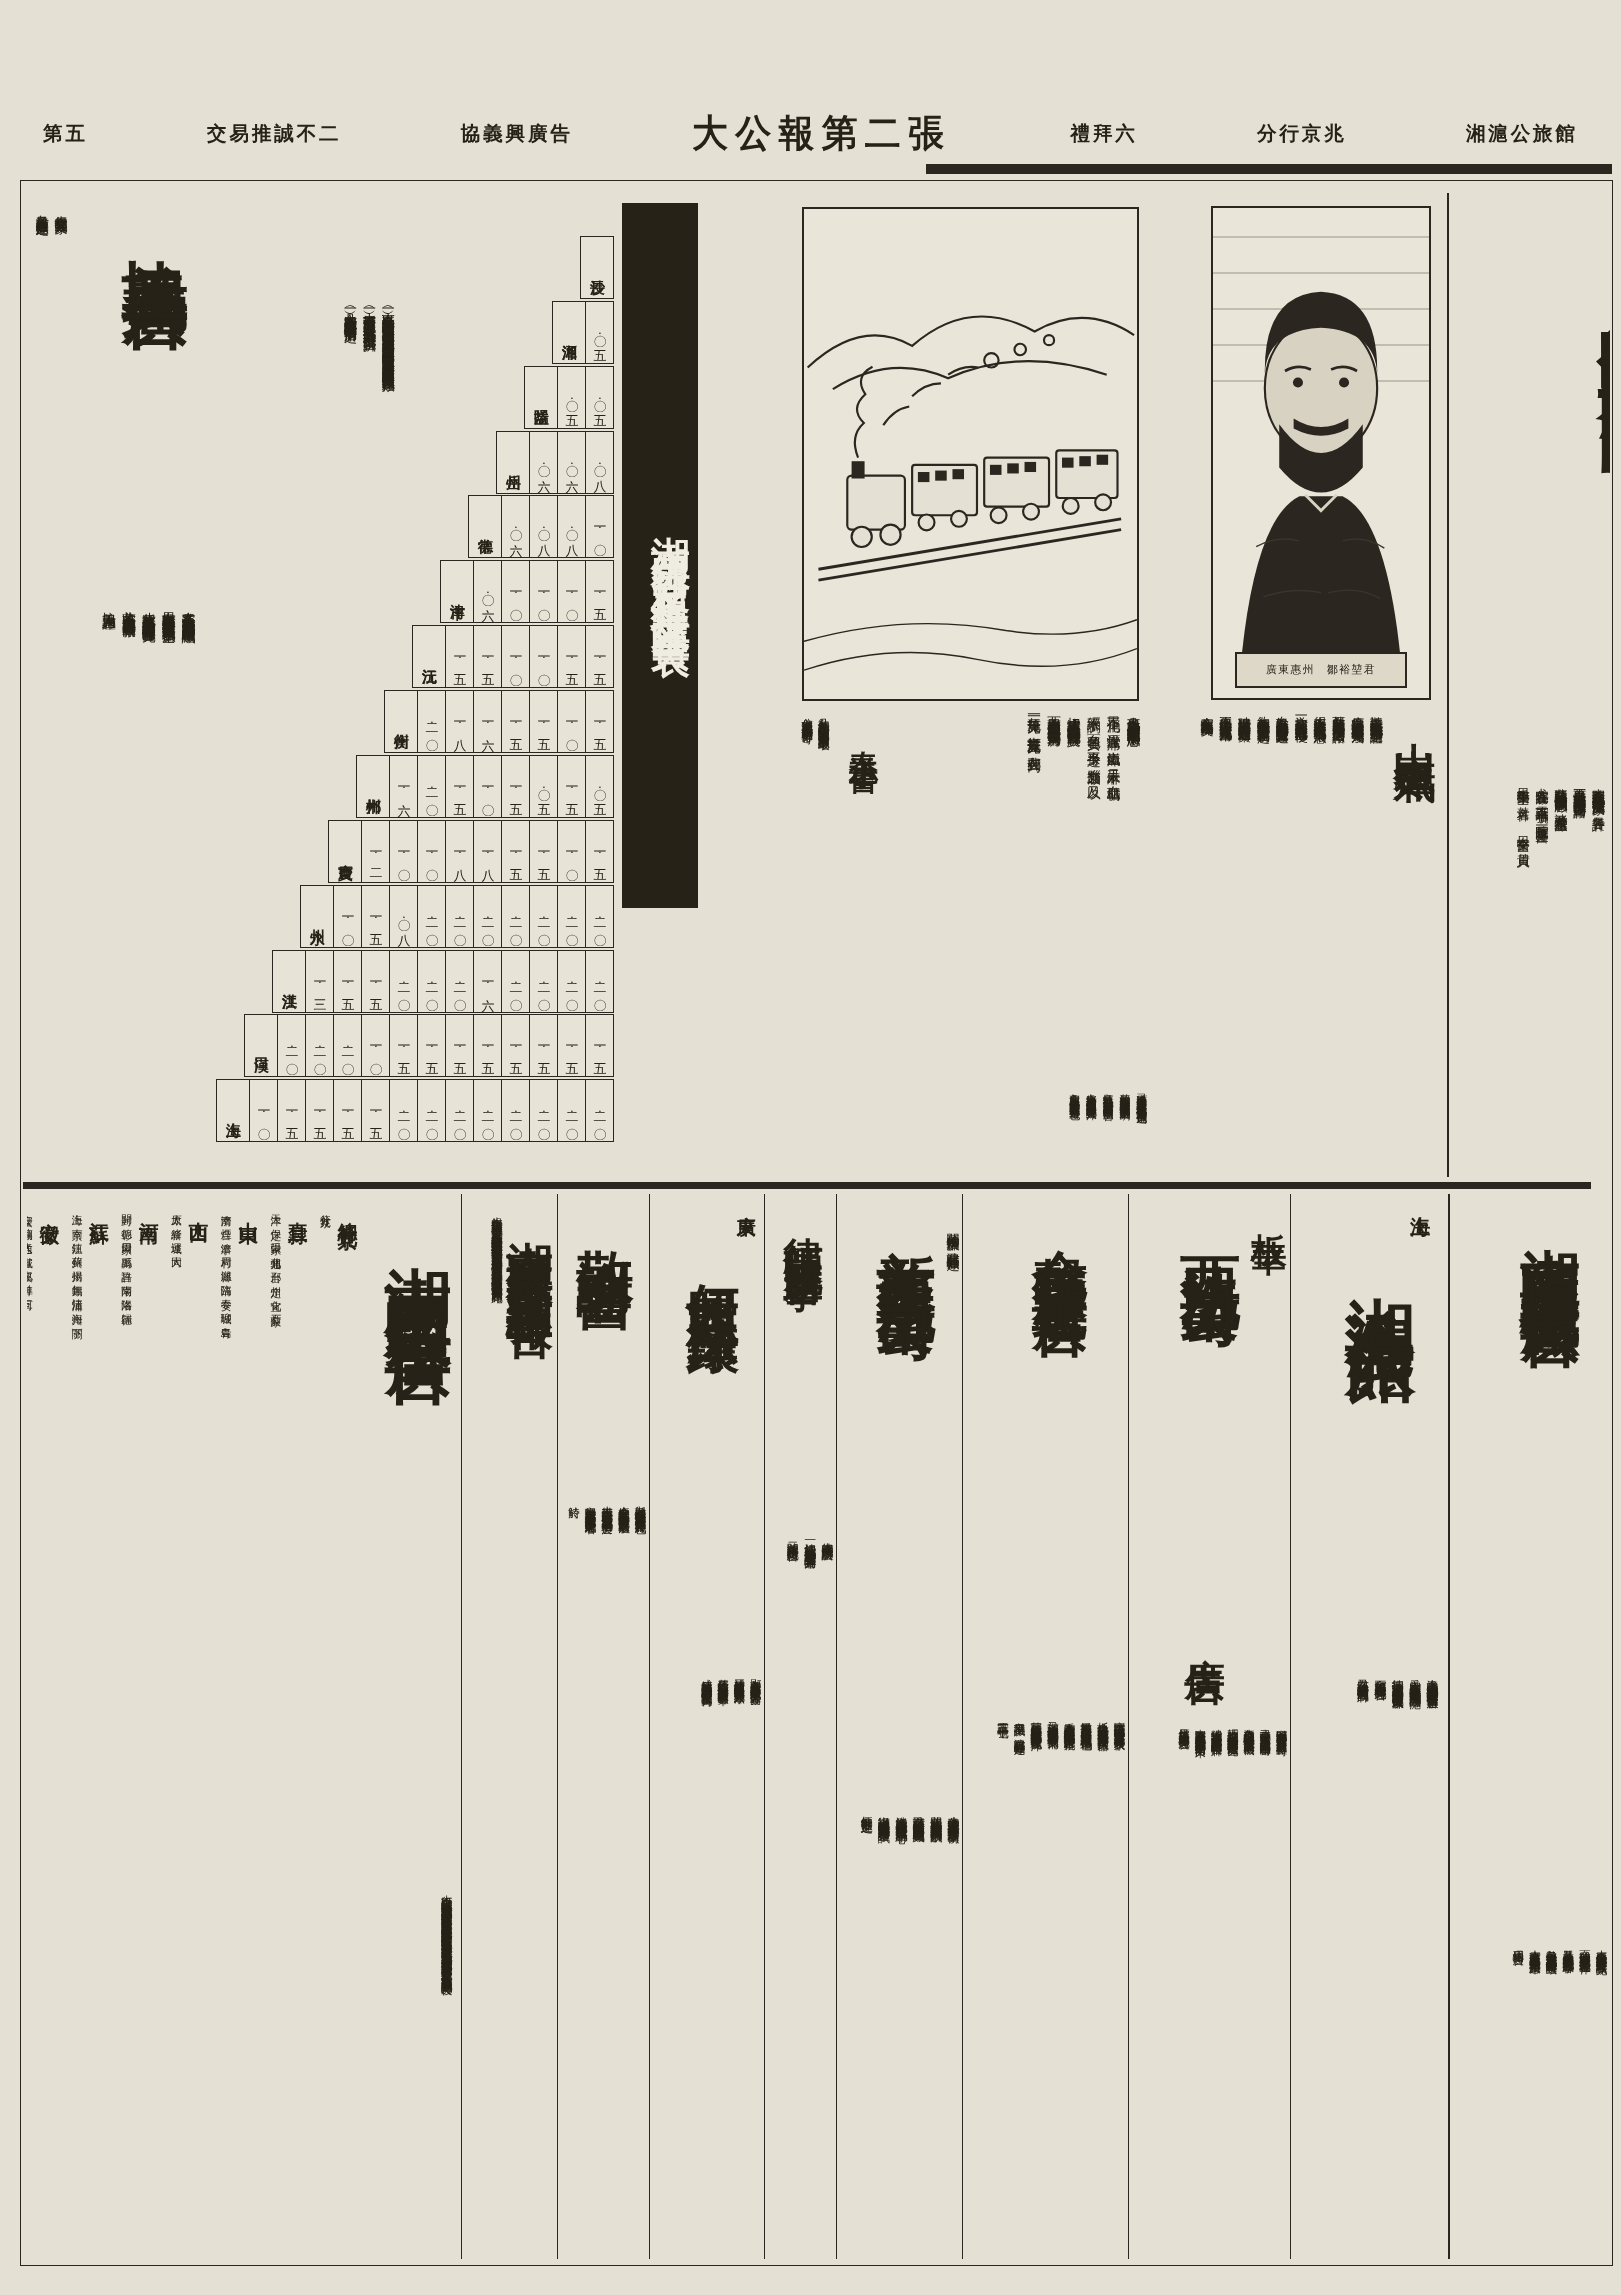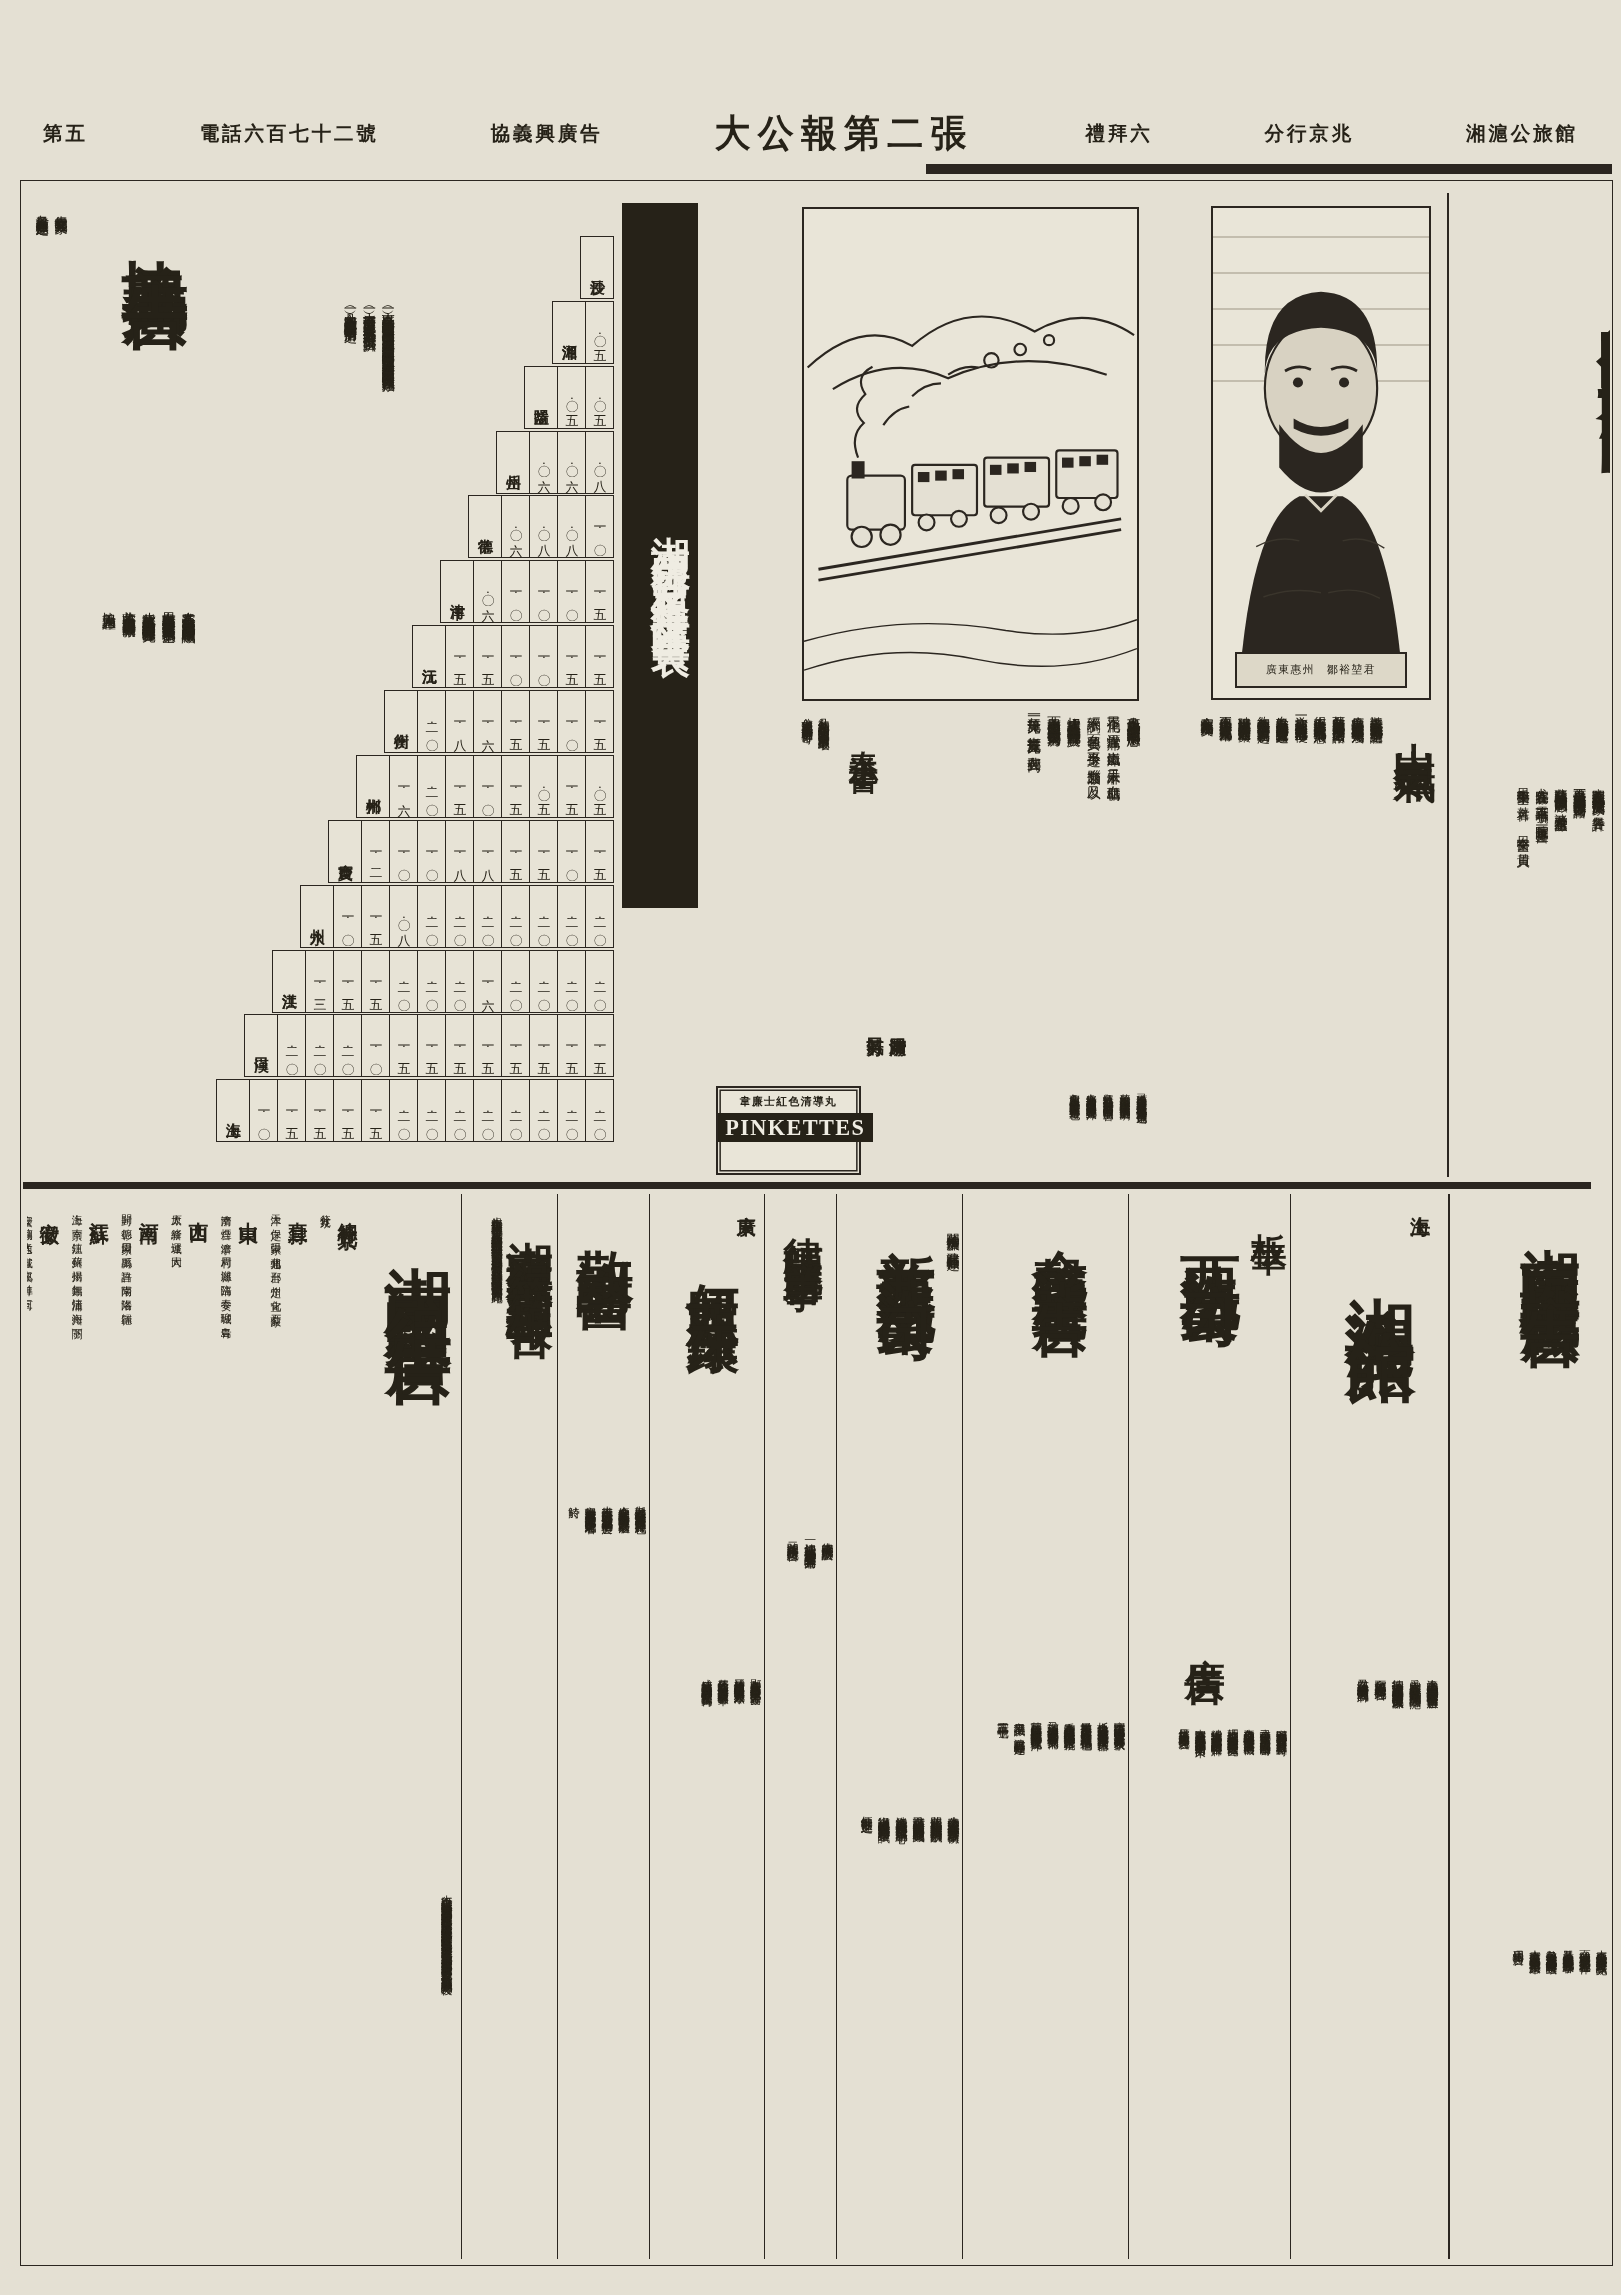--- a/index.html
+++ b/index.html
@@ -47,21 +47,21 @@
 <body>
 
 <div class="page">
 
   <div class="header">
     <span class="hitem">湘滬公旅館</span>
     <span class="hitem">分行京兆</span>
     <span class="hitem">禮拜六</span>
     <span class="htitle">大公報第二張</span>
     <span class="hitem">協義興廣告</span>
-    <span class="hitem">電話六百七十二號</span>
+    <span class="hitem">交易推誠不二</span>
     <span class="hitem">第五</span>
   </div>
   <div class="hbar"></div>
   <div class="frame"></div>
   <div class="midrule"></div>
 
   <div class="blk" style="left:29px;top:193px;width:172px;height:984px;">
     <div class="abs v pre adbody" style="left:2.9px;top:11.5px;height:447px;font-size:13px;">先行交易擇吉開張凡蒙
 各界諸君惠顧無任歡迎之至</div>
     <div class="abs v adtitle" style="right:10px;top:13px;font-size:66px;letter-spacing:5.8px;">協義興廣告</div>
@@ -269,28 +269,20 @@
     <div class="abs v gift" style="left:141px;top:535px;height:159px;">奉送小書</div>
     <div class="abs v pre adbody" style="left:5.8px;top:516px;width:123px;height:310px;font-size:11.5px;">凡欲知此丸詳細功效者請向上所列地址索取小書一本所需款項絲毫不取
 分文但須注意現兌勿用新章郵政明信片一分半可寄</div>
 
     <div class="abs v pre adbody" style="right:5.8px;top:892px;width:252px;height:88px;font-size:10.8px;line-height:1.55;">已准原函徵費貴局責成韋廉士紅色清導丸功效宏速洵當世之補劑也
 若治用藥劑以猛烈瀉藥攻之大便轉使限藥成癮病更增劇
 紅色清導丸乃以最新法製成妙品功力出自天然毫無損害
 之處無論老幼均可服用如覓處無從購買請卽寄郵票大洋
 六角至四川路九號韋廉士醫生兼藥局收原寄郵遞一瓶也</div>
 
-    <div class="abs" style="left:13px;top:829px;width:193px;height:153px;">
-      <div class="abs v pre pk-head" style="right:1.4px;top:2.9px;height:144px;">腸胃清潔
-口氣芬芳</div>
-      <div class="abs pk-box" style="left:0;bottom:0;width:141px;height:85px;">
-        <div class="pk-cn">韋廉士紅色清導丸</div>
-        <div class="pk-en">PINKETTES</div>
-      </div>
-    </div>
   </div>
 
   <div class="blk" style="left:1162px;top:193px;width:276px;height:984px;">
     <div class="abs imgbox" style="left:49px;top:13px;width:216px;height:490px;">
       <svg width="216" height="490" viewBox="0 0 300 680">
         <g stroke="#b7b0a0" stroke-width="2">
           <path d="M0 40 H300 M0 90 H300 M0 140 H300 M0 190 H300 M0 240 H300"></path>
         </g>
         <path d="M40 620 Q60 430 120 400 L180 400 Q240 430 260 620 Z" fill="#2b2620"></path>
         <ellipse cx="150" cy="250" rx="78" ry="96" fill="#d8d2c2" stroke="#2b2620" stroke-width="3"></ellipse>

